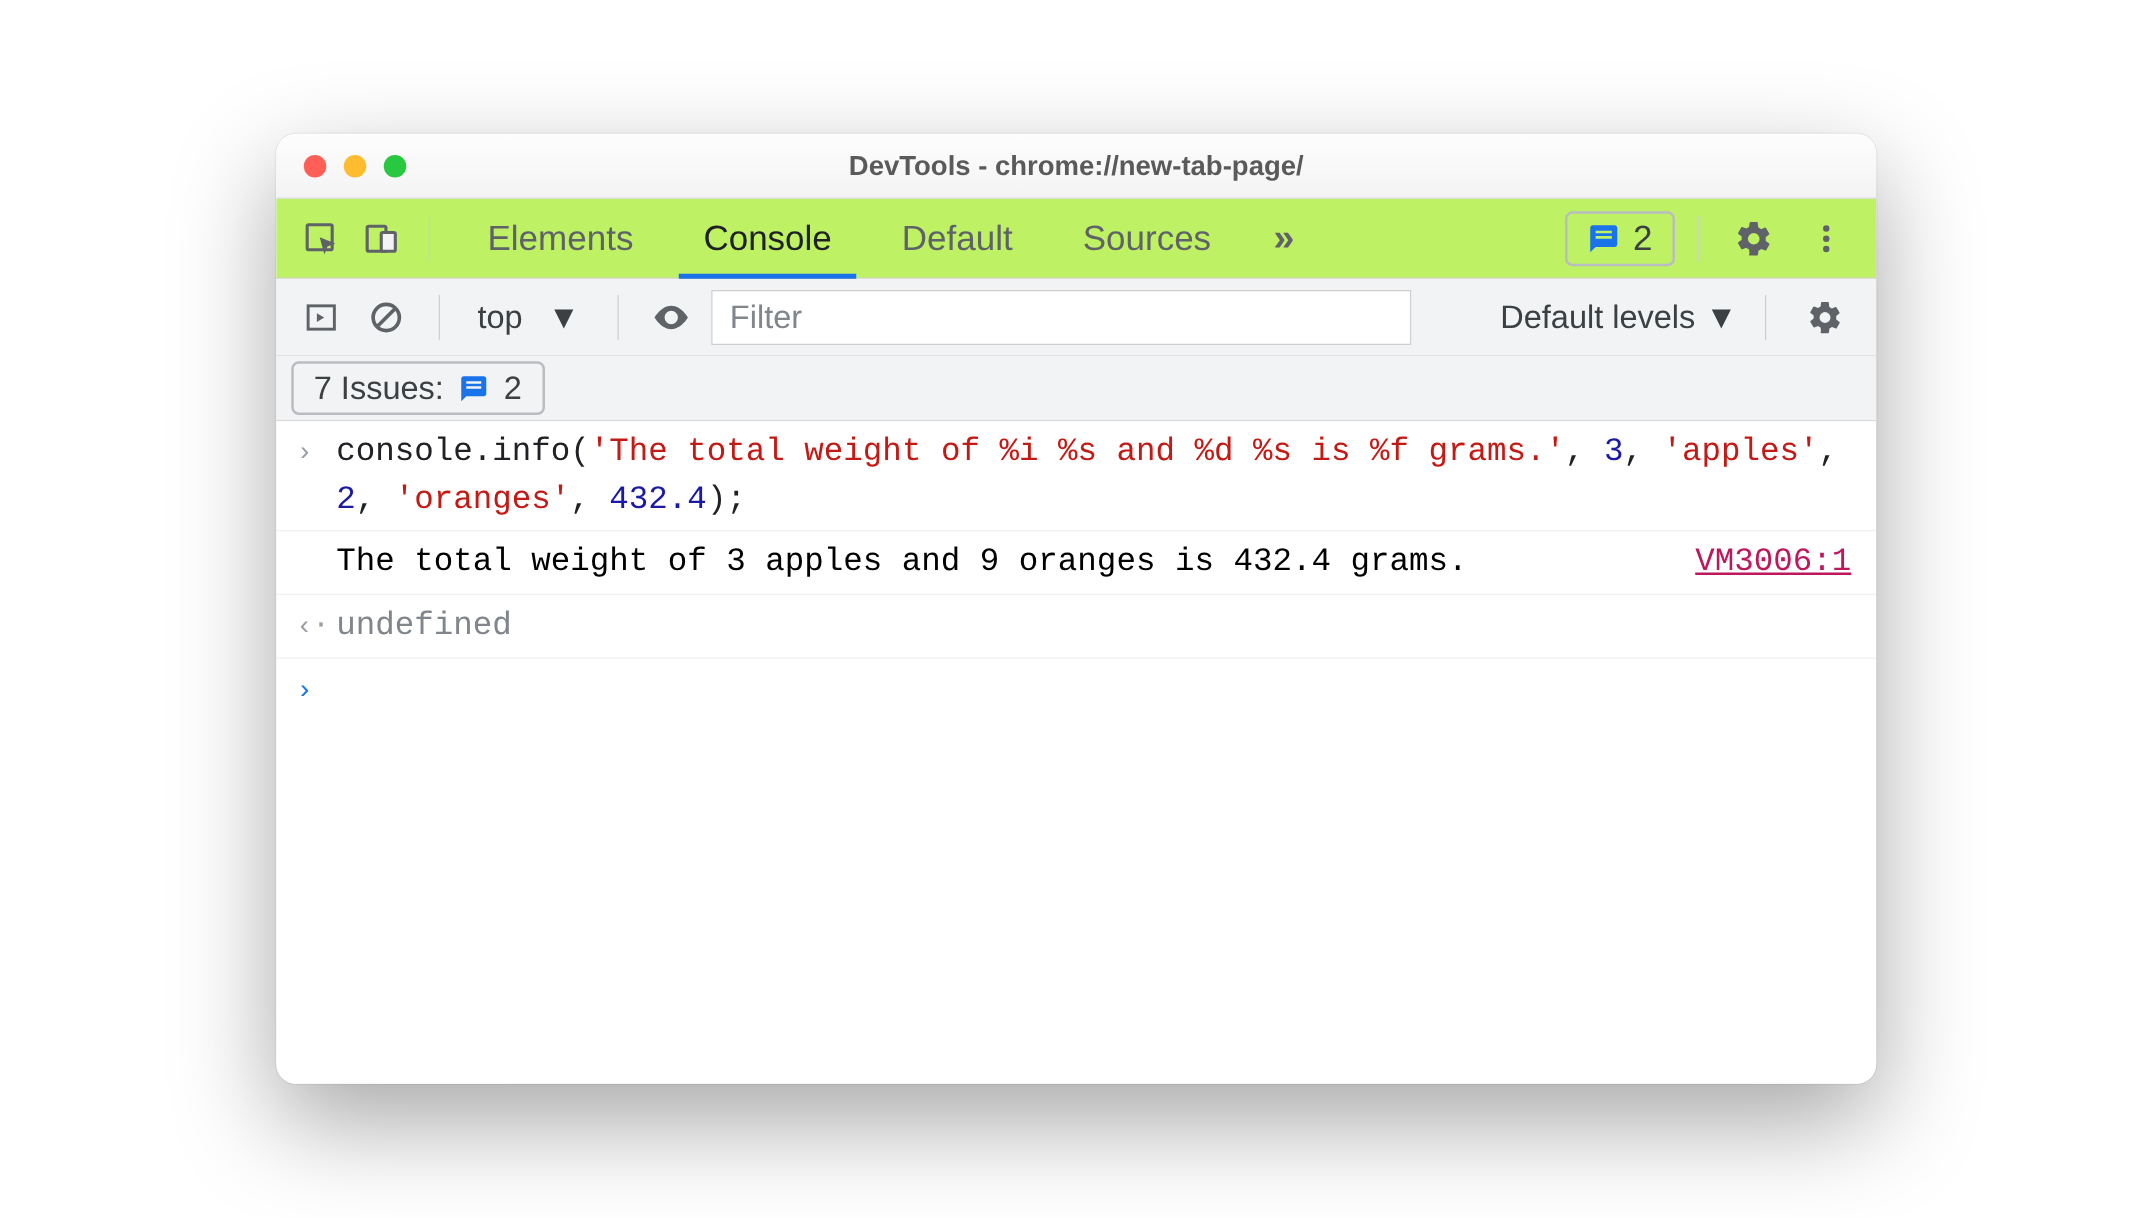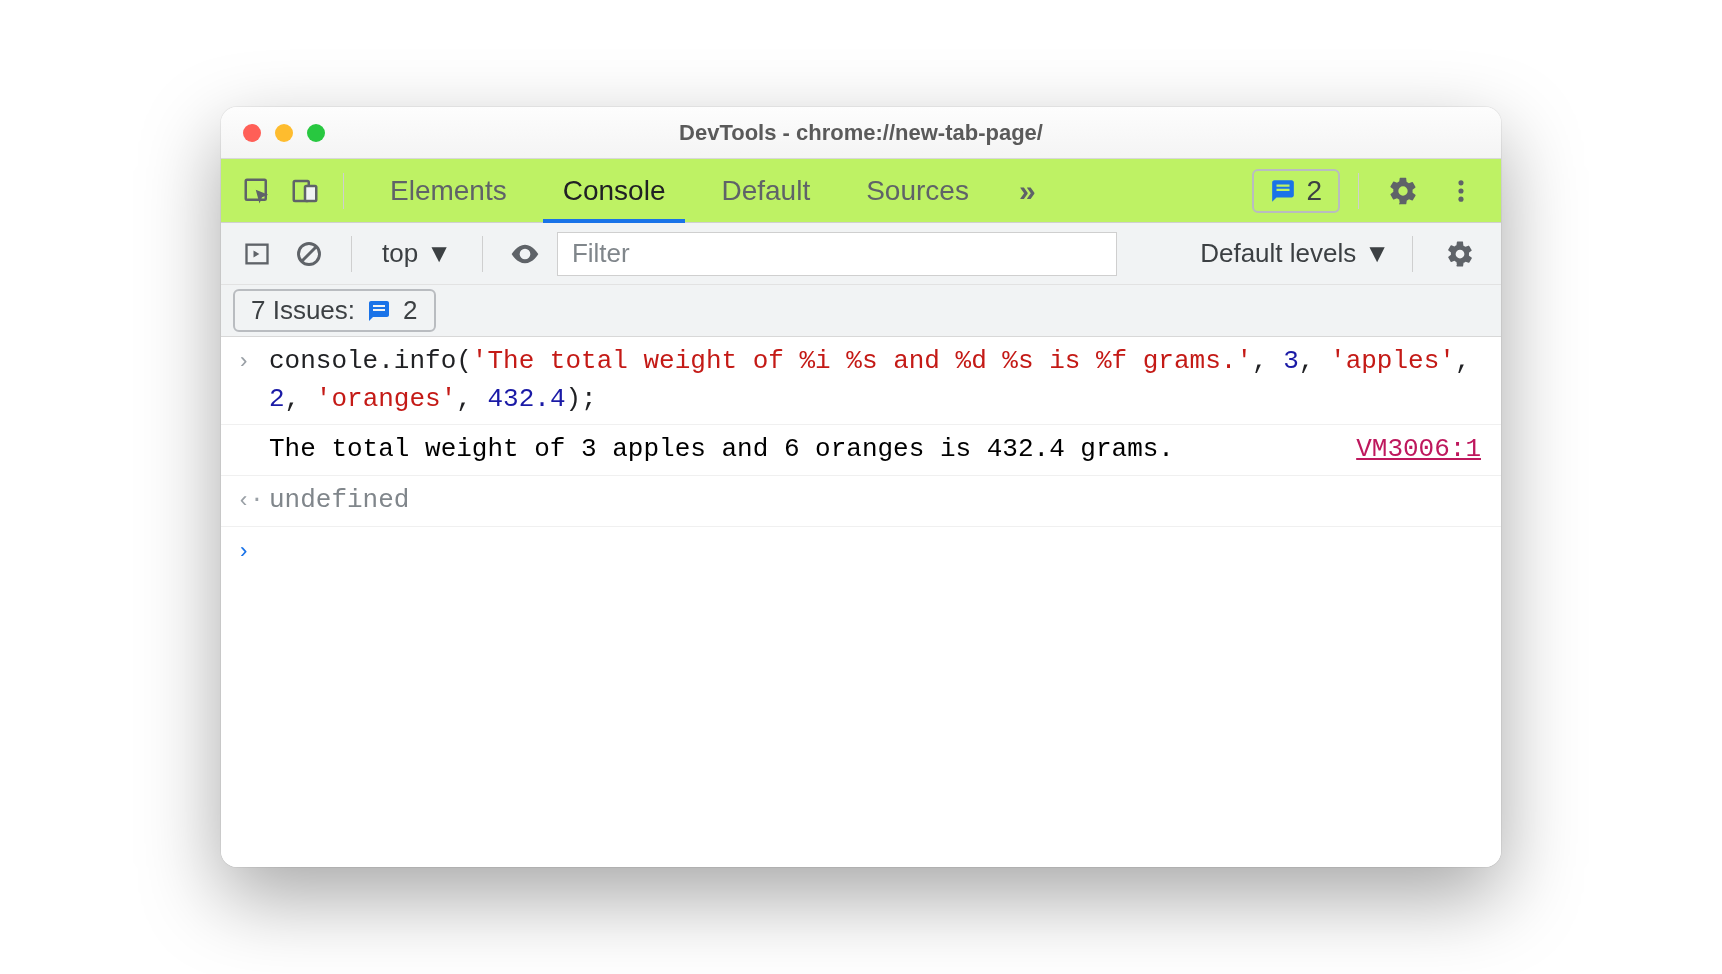--- a/index.html
+++ b/index.html
@@ -119,21 +119,21 @@
     align-items: center;
     padding: 0 16px;
     gap: 12px;
   }
   .ctx-select {
     font-size: 26px;
     color: #3c4043;
     padding: 4px 8px;
     display: flex;
     align-items: center;
-    gap: 8px;
+    gap: 20px;
     cursor: pointer;
   }
   .filter-input {
     flex: 0 0 560px;
     height: 44px;
     border: 1px solid #cfcfcf;
     background: #fff;
     font-size: 26px;
     padding: 0 14px;
     color: #3c4043;
@@ -326,21 +326,21 @@
 
   <div class="console-body">
 
     <div class="row">
       <div class="gutter">›</div>
       <div class="content" id="input-code"><span class="tok-method">console</span><span class="tok-punct">.</span><span class="tok-method">info</span><span class="tok-punct">(</span><span class="tok-str">'The total weight of %i %s and %d %s is %f grams.'</span><span class="tok-punct">, </span><span class="tok-num">3</span><span class="tok-punct">, </span><span class="tok-str">'apples'</span><span class="tok-punct">, </span><span class="tok-num">2</span><span class="tok-punct">, </span><span class="tok-str">'oranges'</span><span class="tok-punct">, </span><span class="tok-num">432.4</span><span class="tok-punct">);</span></div>
     </div>
 
     <div class="row">
       <div class="gutter"></div>
-      <div class="content">The total weight of 3 apples and 6 oranges is 432.4 grams.</div>
+      <div class="content">The total weight of 3 apples and 9 oranges is 432.4 grams.</div>
       <a class="src-link">VM3006:1</a>
     </div>
 
     <div class="row">
       <div class="gutter"><span class="caret-left">›</span>⋅</div>
       <div class="content undef">undefined</div>
     </div>
 
     <div class="row" style="border-bottom:none;">
       <div class="gutter blue">›</div>

